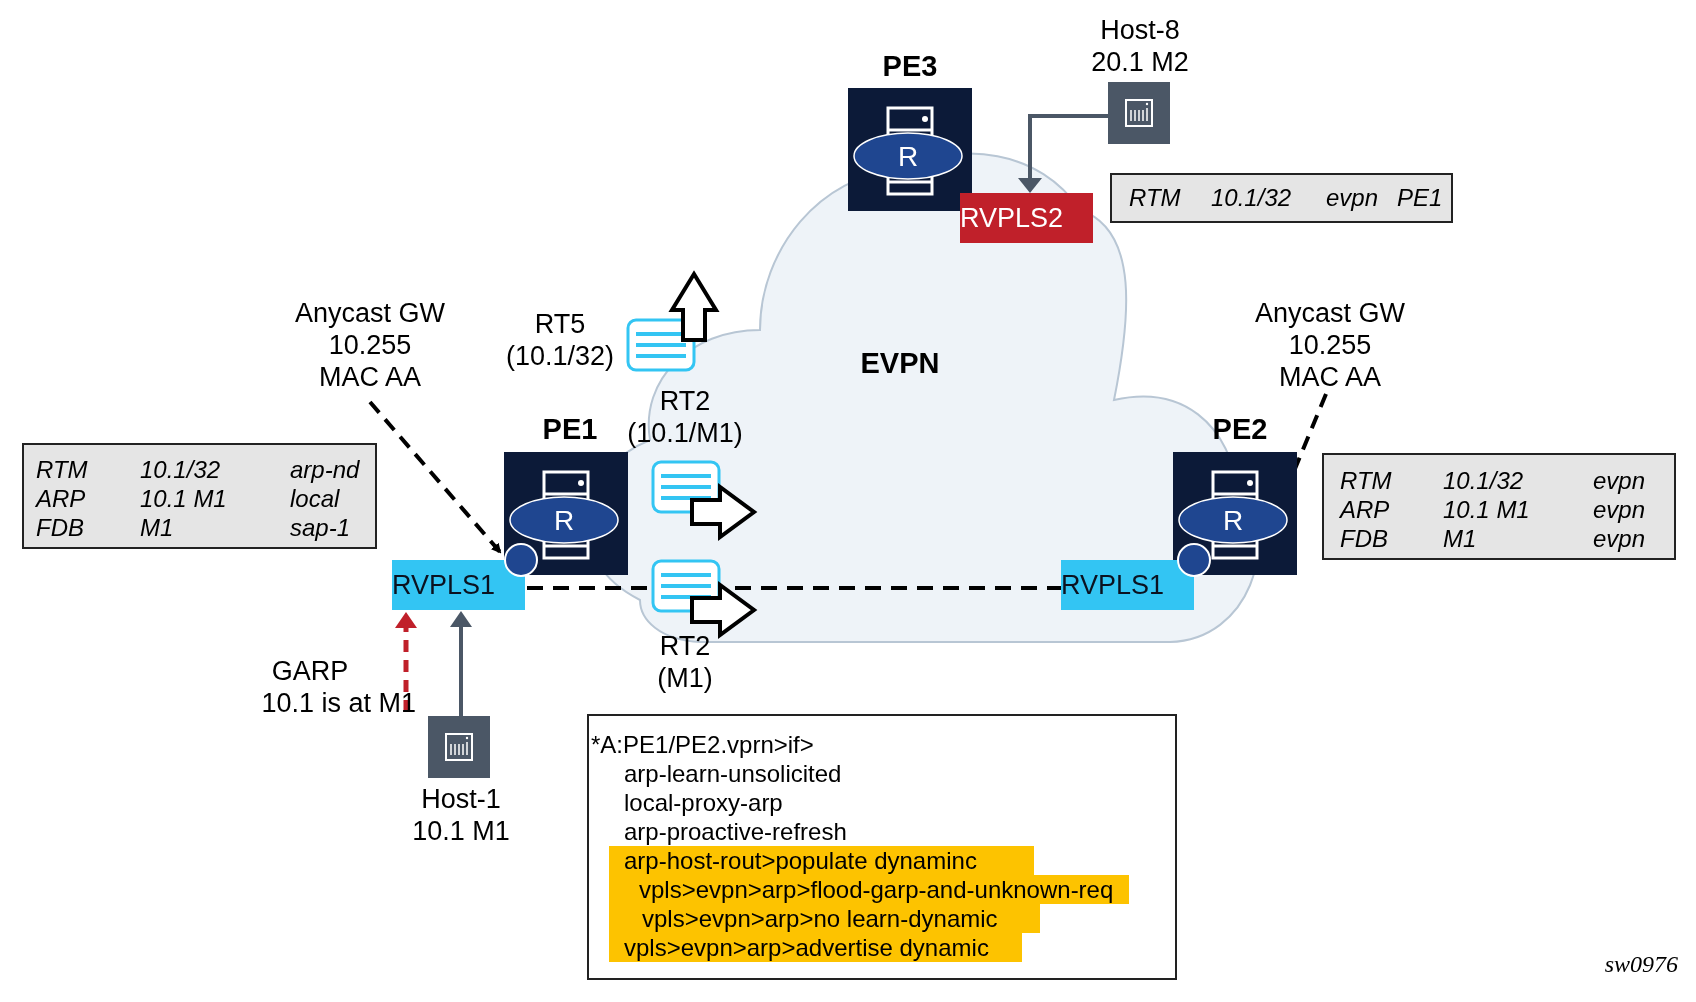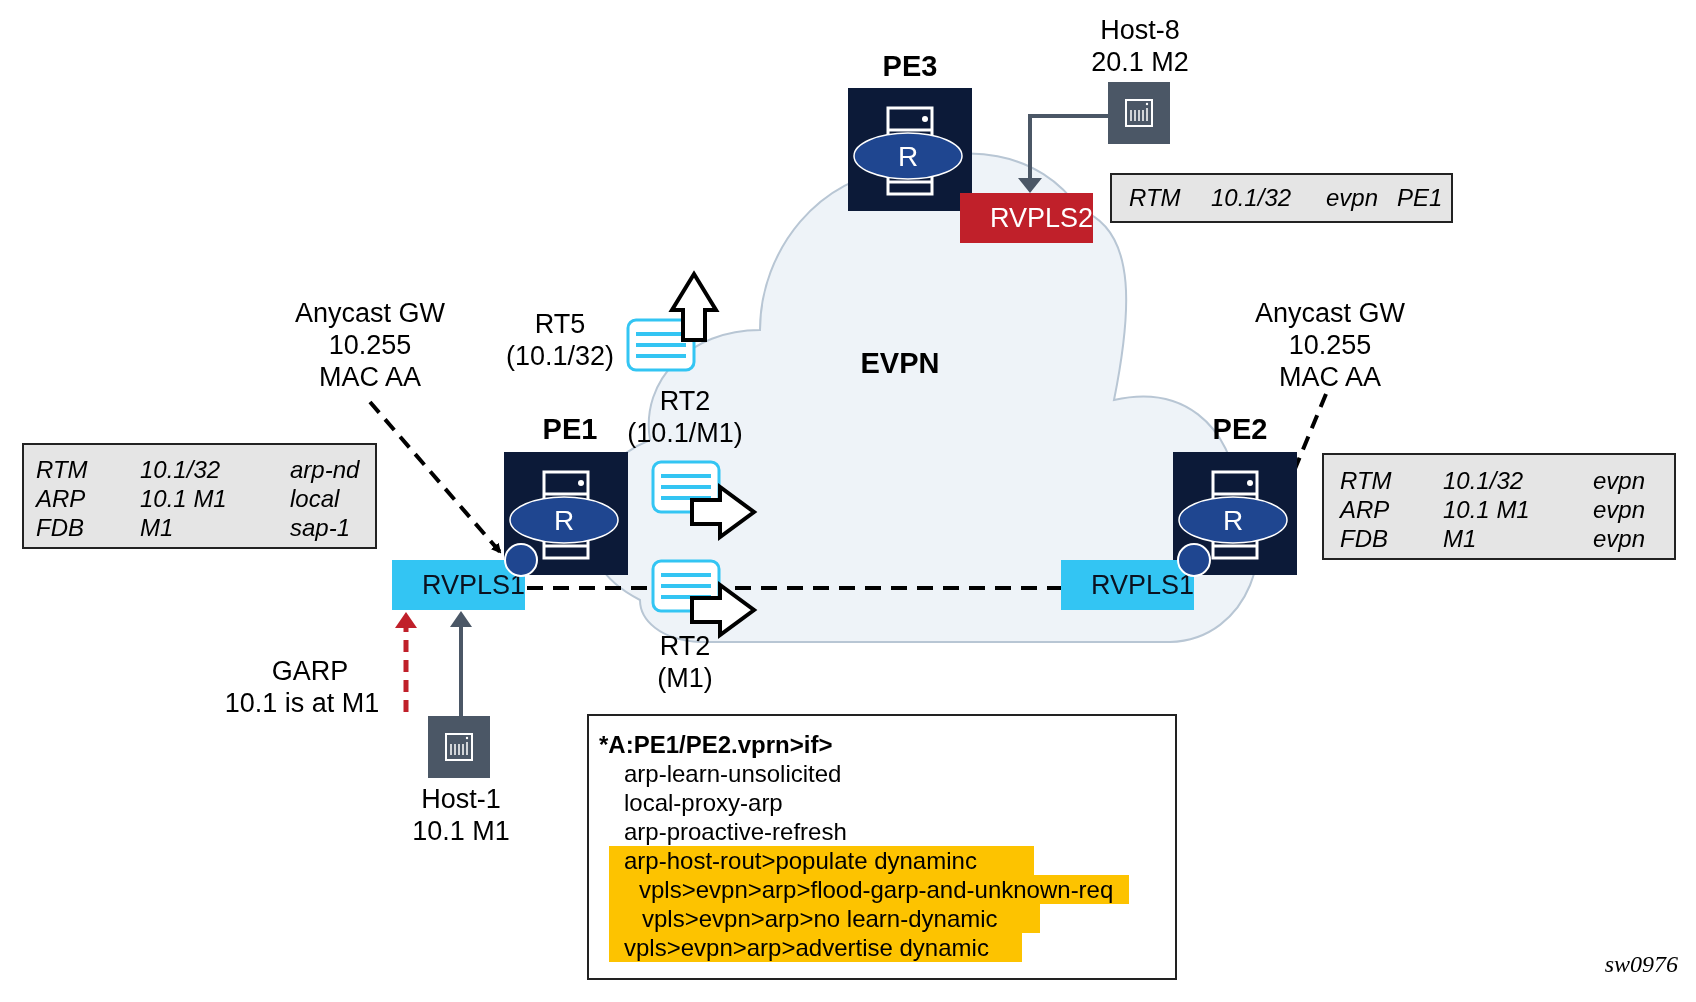--- a/index.html
+++ b/index.html
@@ -3,21 +3,21 @@
 <meta charset="utf-8">
 <style>
   html, body { margin:0; padding:0; background:#ffffff; }
   body { width:1696px; height:1002px; position:relative; overflow:hidden;
          font-family:"Liberation Sans", sans-serif; color:#000; }
   .abs { position:absolute; }
   svg.stage { position:absolute; left:0; top:0; }
   .lbl { position:absolute; text-align:center; font-size:27px; line-height:32px; white-space:nowrap; }
   .bold { font-weight:bold; font-size:29px; }
   .router { position:absolute; width:124px; height:123px; background:#0c1a38; }
-  .vpls { position:absolute; height:50px; color:#0b1220; font-size:27px; line-height:50px; text-align:right; }
+  .vpls { position:absolute; height:50px; color:#0b1220; font-size:27px; line-height:50px; text-align:left; }
   .vpls.blue { background:#33c5f3; }
   .vpls.red { background:#c0202a; color:#fff; }
   .host { position:absolute; width:62px; height:62px; background:#4b5766; }
   .tbl { position:absolute; border:2px solid #222; background:#e5e5e5; font-size:24px; line-height:29px;font-style:italic; }
   .tbl .row { display:flex; }
   .cfg { position:absolute; border:2px solid #222; background:#fff; font-size:24px; line-height:29px; }
   .cfg .line { position:relative; white-space:nowrap; }
   .hl { background:#fdc300; }
   .sw { position:absolute; right:18px; bottom:24px; font-family:"Liberation Serif", serif; font-style:italic; font-size:24px; }
 </style>
@@ -209,38 +209,38 @@
     </div>
     <div class="row">
       <span style="width:103px;">FDB</span>
       <span style="width:150px;">M1</span>
       <span>evpn</span>
     </div>
   </div>
 </div>
 
 <div class="lbl" style="left:220px; top:655px; width:180px;">GARP</div>
-<div class="lbl" style="left:212px; top:687px; width:180px;">10.1 is at M1</div>
+<div class="lbl" style="left:236px; top:687px; width:180px;text-align:right;">10.1 is at M1</div>
 
 <div class="host" style="left:428px; top:716px;">
   <svg width="62" height="62" viewBox="0 0 62 62">
     <rect x="18" y="18" width="26" height="26" fill="none" stroke="#fff" stroke-width="2"></rect>
     <line x1="23" y1="28" x2="23" y2="39" stroke="#fff" stroke-width="1.5"></line>
     <line x1="27" y1="28" x2="27" y2="39" stroke="#fff" stroke-width="1.5"></line>
     <line x1="31" y1="28" x2="31" y2="39" stroke="#fff" stroke-width="1.5"></line>
     <line x1="35" y1="28" x2="35" y2="39" stroke="#fff" stroke-width="1.5"></line>
     <line x1="39" y1="26" x2="39" y2="39" stroke="#fff" stroke-width="1.5"></line>
     <circle cx="39" cy="22" r="1.2" fill="#fff"></circle>
   </svg>
 </div>
 <div class="lbl" style="left:391px; top:783px; width:140px;">Host-1</div>
 <div class="lbl" style="left:391px; top:815px; width:140px;">10.1 M1</div>
 
 <div class="cfg" style="left:587px; top:714px; width:586px; height:262px;">
-  <div style="padding:14px 0 0 10px;font-weight:bold;">
+  <div style="padding:14px 0 0 2px;">
     <div class="line">*A:PE1/PE2.vprn&gt;if&gt;</div>
   </div>
   <div id="cfg-lines" style="padding-left:35px;">
       <div class="line">arp-learn-unsolicited</div>
       <div class="line">local-proxy-arp</div>
       <div class="line">arp-proactive-refresh</div>
       <div class="line hl" style="margin-left: -15px; padding-left: 15px; width: 410px;">arp-host-rout&gt;populate dynaminc</div>
       <div class="line hl" style="margin-left: -15px; padding-left: 30px; width: 490px;">vpls&gt;evpn&gt;arp&gt;flood-garp-and-unknown-req</div>
       <div class="line hl" style="margin-left: -15px; padding-left: 33px; width: 398px;">vpls&gt;evpn&gt;arp&gt;no learn-dynamic</div>
       <div class="line hl" style="margin-left: -15px; padding-left: 15px; width: 398px;">vpls&gt;evpn&gt;arp&gt;advertise dynamic</div>

